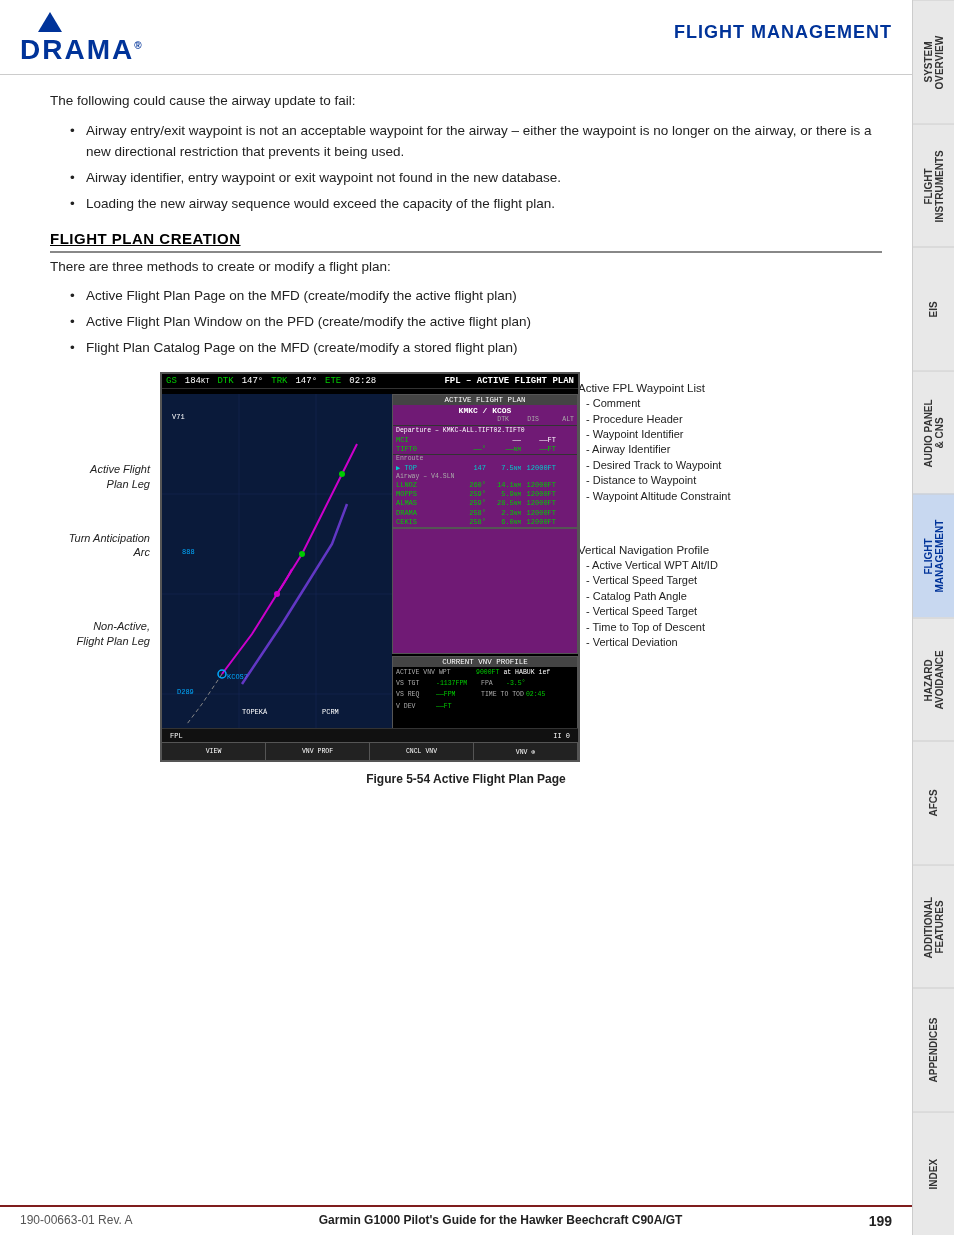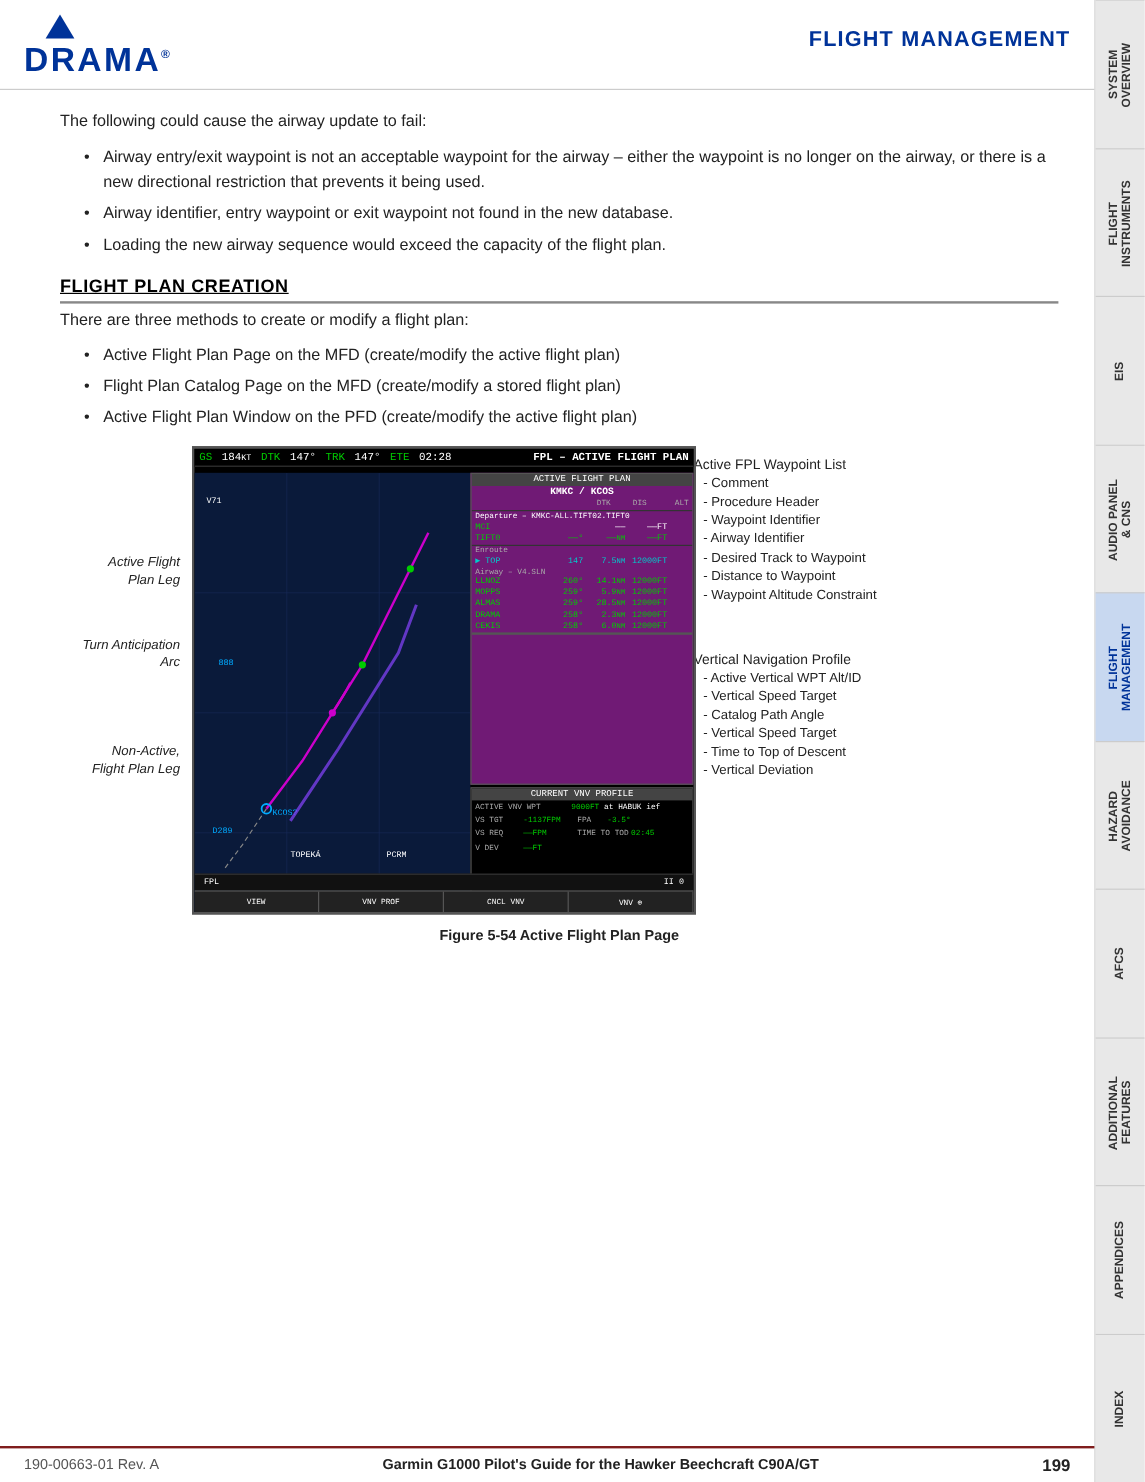--- a/index.html
+++ b/index.html
@@ -425,22 +425,22 @@
       <li>Airway identifier, entry waypoint or exit waypoint not found in the new database.</li>
       <li>Loading the new airway sequence would exceed the capacity of the flight plan.</li>
     </ul>
 
     <div class="section-heading">FLIGHT PLAN CREATION</div>
 
     <p class="section-intro">There are three methods to create or modify a flight plan:</p>
 
     <ul class="bullet-list">
       <li>Active Flight Plan Page on the MFD (create/modify the active flight plan)</li>
+      <li>Active Flight Plan Window on the PFD (create/modify the active flight plan)</li>
       <li>Flight Plan Catalog Page on the MFD (create/modify a stored flight plan)</li>
-      <li>Active Flight Plan Window on the PFD (create/modify the active flight plan)</li>
     </ul>
 
     <div class="figure-container">
 
       <div class="left-labels">
         <div class="left-label">Active Flight<br>Plan Leg</div>
         <div class="left-label">Turn Anticipation<br>Arc</div>
         <div class="left-label" style="margin-top:20px;">Non-Active,<br>Flight Plan Leg</div>
       </div>
 

